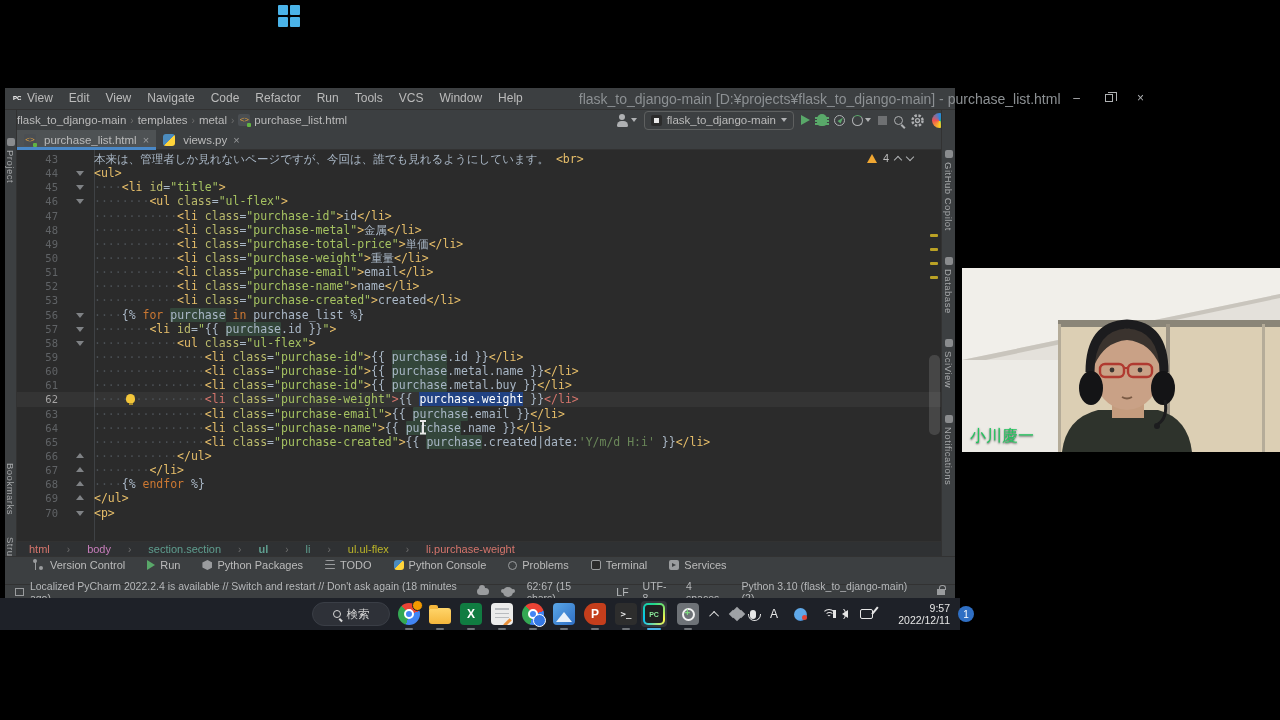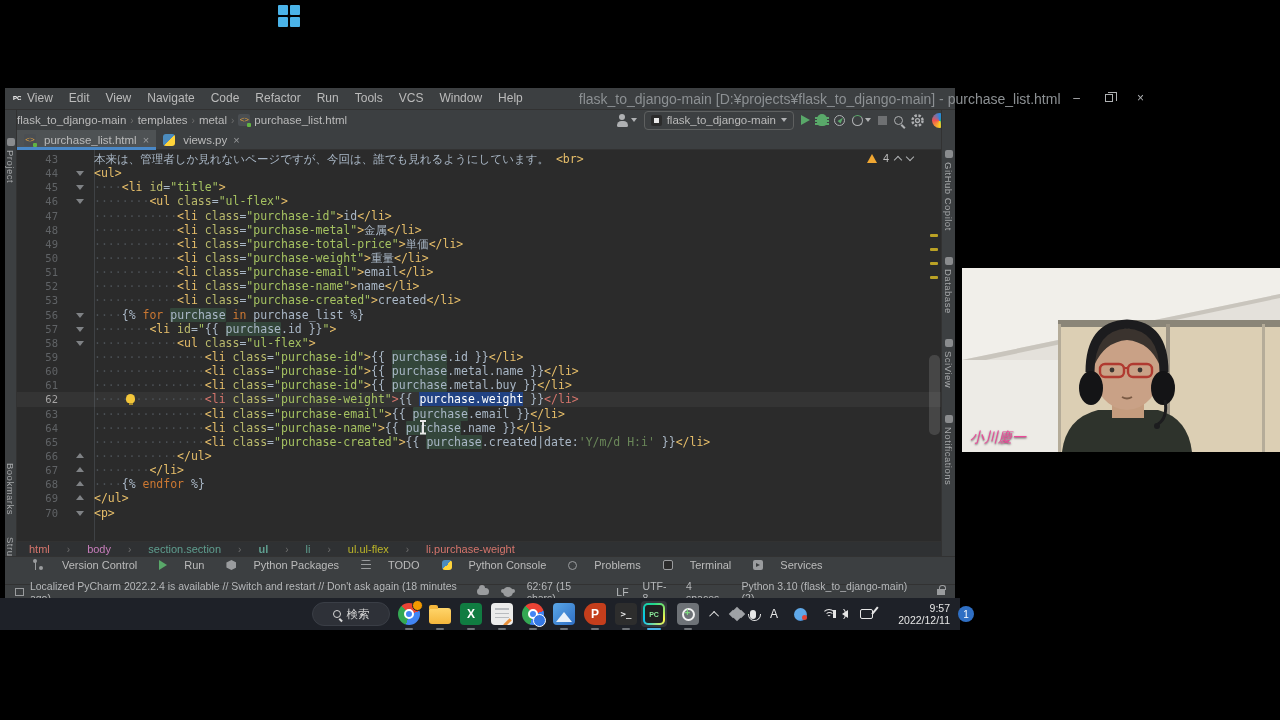--- a/index.html
+++ b/index.html
@@ -103,21 +103,21 @@
   #inspections { position:absolute; right:24px; top:1px; display:flex; align-items:center; gap:6px; font-size:11px; color:#BBBBBB; background:#2B2B2B; padding:1px 4px;}
   .warn-tri { width:0; height:0; border-left:5.5px solid transparent; border-right:5.5px solid transparent; border-bottom:9px solid #F0A732; position:relative;}
   .chev-up { width:6px; height:6px; border-left:1.5px solid #AFB1B3; border-top:1.5px solid #AFB1B3; transform:rotate(45deg); margin-top:3px;}
   .chev-dn { width:6px; height:6px; border-left:1.5px solid #AFB1B3; border-top:1.5px solid #AFB1B3; transform:rotate(225deg); margin-bottom:3px;}
 
   
   #bcrumbs { position:absolute; left:12px; right:14px; bottom:42px; height:15px; background:#2F3133; border-top:1px solid #323232;
              display:flex; align-items:center; padding-left:12px; font-size:11px; gap:15px;}
   #toolrow { position:absolute; left:0; right:0; bottom:14px; height:28px; border-top:1px solid #323232; background:#3C3F41;}
   #toolrow-inner { position:absolute; left:30px; top:0; height:16px; display:flex; gap:22px; align-items:center; font-size:11px; color:#BBBBBB;}
-  .trow-item { display:flex; align-items:center; gap:17px;}
+  .trow-item { display:flex; align-items:center; gap:5px;}
   .ti { width:10px; height:10px; background:#9A9C9E; border-radius:2px; display:inline-block;}
   .ti-play { width:0; height:0; background:none; border-radius:0; border-top:5px solid transparent; border-bottom:5px solid transparent; border-left:8px solid #59A869;}
   .ti-services { background:#9A9C9E; position:relative;}
   .ti-services::after{content:""; position:absolute; left:3px; top:2.5px; border-top:2.5px solid transparent; border-bottom:2.5px solid transparent; border-left:4px solid #3C3F41;}
   .ti-problems { background:none; border:1.5px solid #9A9C9E; border-radius:50%; width:9px; height:9px;}
   .ti-todo { background:repeating-linear-gradient(#9A9C9E 0 1.5px, transparent 1.5px 4px); }
   .ti-terminal { background:#2B2B2B; border:1px solid #9A9C9E;}
   .ti-python { background:linear-gradient(135deg,#4B8BBE 50%,#FFD43B 50%); border-radius:3px;}
   .ti-branch { background:none; border-left:1.5px solid #9A9C9E; border-radius:0; position:relative;}
   .ti-branch::before{content:""; position:absolute; left:-3.5px; top:-1px; width:4px; height:4px; border-radius:50%; background:#9A9C9E;}
@@ -190,21 +190,21 @@
   .vol-ico::before{content:""; position:absolute; left:-9px; top:-4px; width:3px; height:8px; background:#E6E6E6;}
   .vol-ico::after{content:")"; position:absolute; left:1px; top:-7px; color:#E6E6E6; font-size:11px;}
   .pen-ico { width:13px; height:10px; border:1.5px solid #E6E6E6; border-radius:2px; position:relative;}
   .pen-ico::after{content:""; position:absolute; right:-3px; top:-4px; width:1.5px; height:9px; background:#E6E6E6; transform:rotate(40deg);}
   #tb-clock { position:absolute; right:330px; top:602px; text-align:right; color:#E6E6E6; font-size:10.5px; line-height:12px; z-index:6;}
   #tb-badge { position:absolute; right:306px; top:606px; width:16px; height:16px; border-radius:50%; background:#2F6FC4; color:#fff; font-size:10px;
               display:flex; align-items:center; justify-content:center; z-index:6;}
 
   
   #webcam { position:absolute; left:962px; top:268px; width:318px; height:184px; background:#111; overflow:hidden;}
-  #cam-name { position:absolute; left:8px; bottom:5px; color:#ec4899; font-size:14px; text-shadow:0 1px 2px rgba(0,0,0,.7); z-index:3;font-style:italic;}
+  #cam-name { position:absolute; left:8px; bottom:5px; color:#22c55e; font-size:16px; text-shadow:0 1px 2px rgba(0,0,0,.7); z-index:3;}
 </style>
 </head>
 <body>
 
 <div id="stage">
 
   <div id="pcwin">
 
     <div id="titlebar">
       <div id="pclogo"></div>

